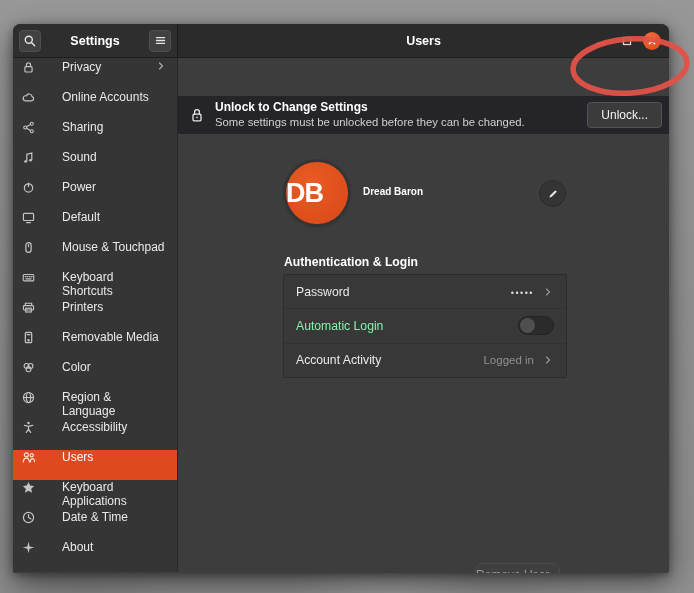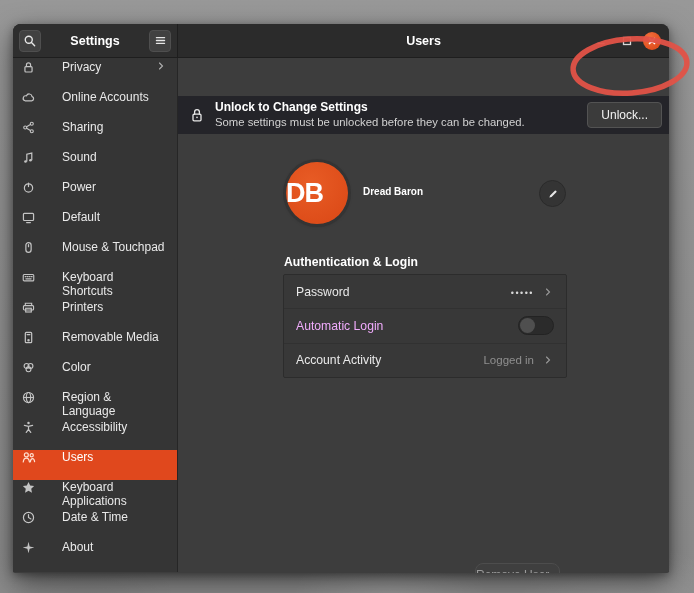--- a/index.html
+++ b/index.html
@@ -93,21 +93,21 @@
     position:absolute; left:105px; top:140px; width:284px; height:104px;
     background:#383838; border:1px solid #2c2c2c; border-radius:2px;
     display:flex; flex-direction:column;
   }
   .row { flex:1; display:flex; align-items:center; padding:0 12px; font-size:12.2px; color:#e9e9e9; cursor:pointer; }
   .row + .row { border-top:1px solid #313131; }
   .row-end { margin-left:auto; display:flex; align-items:center; gap:8px; }
   .dots { color:#d8d8d8; font-size:9px; letter-spacing:1.5px; padding-top:2px; }
   .muted { color:#8f8f8f; font-size:11.5px; }
   .chev { color:#9a9a9a; display:flex; }
-  .row.disabled { color:#f0abfc; cursor:default; }
+  .row.disabled { color:#86efac; cursor:default; }
 
   .toggle {
     margin-left:auto; width:36px; height:19px; border-radius:10px; background:#2b2b2b;
     border:1px solid #232323; position:relative; cursor:default;
   }
   .knob { position:absolute; left:1px; top:1px; width:15px; height:15px; border-radius:50%; background:#4f4f4f; }
 
   .remove-btn {
     position:absolute; left:297px; top:429px; height:23px; padding:0 0;
     background:#3f3f3f; border:1px solid #4d4d4d; border-radius:8px;

